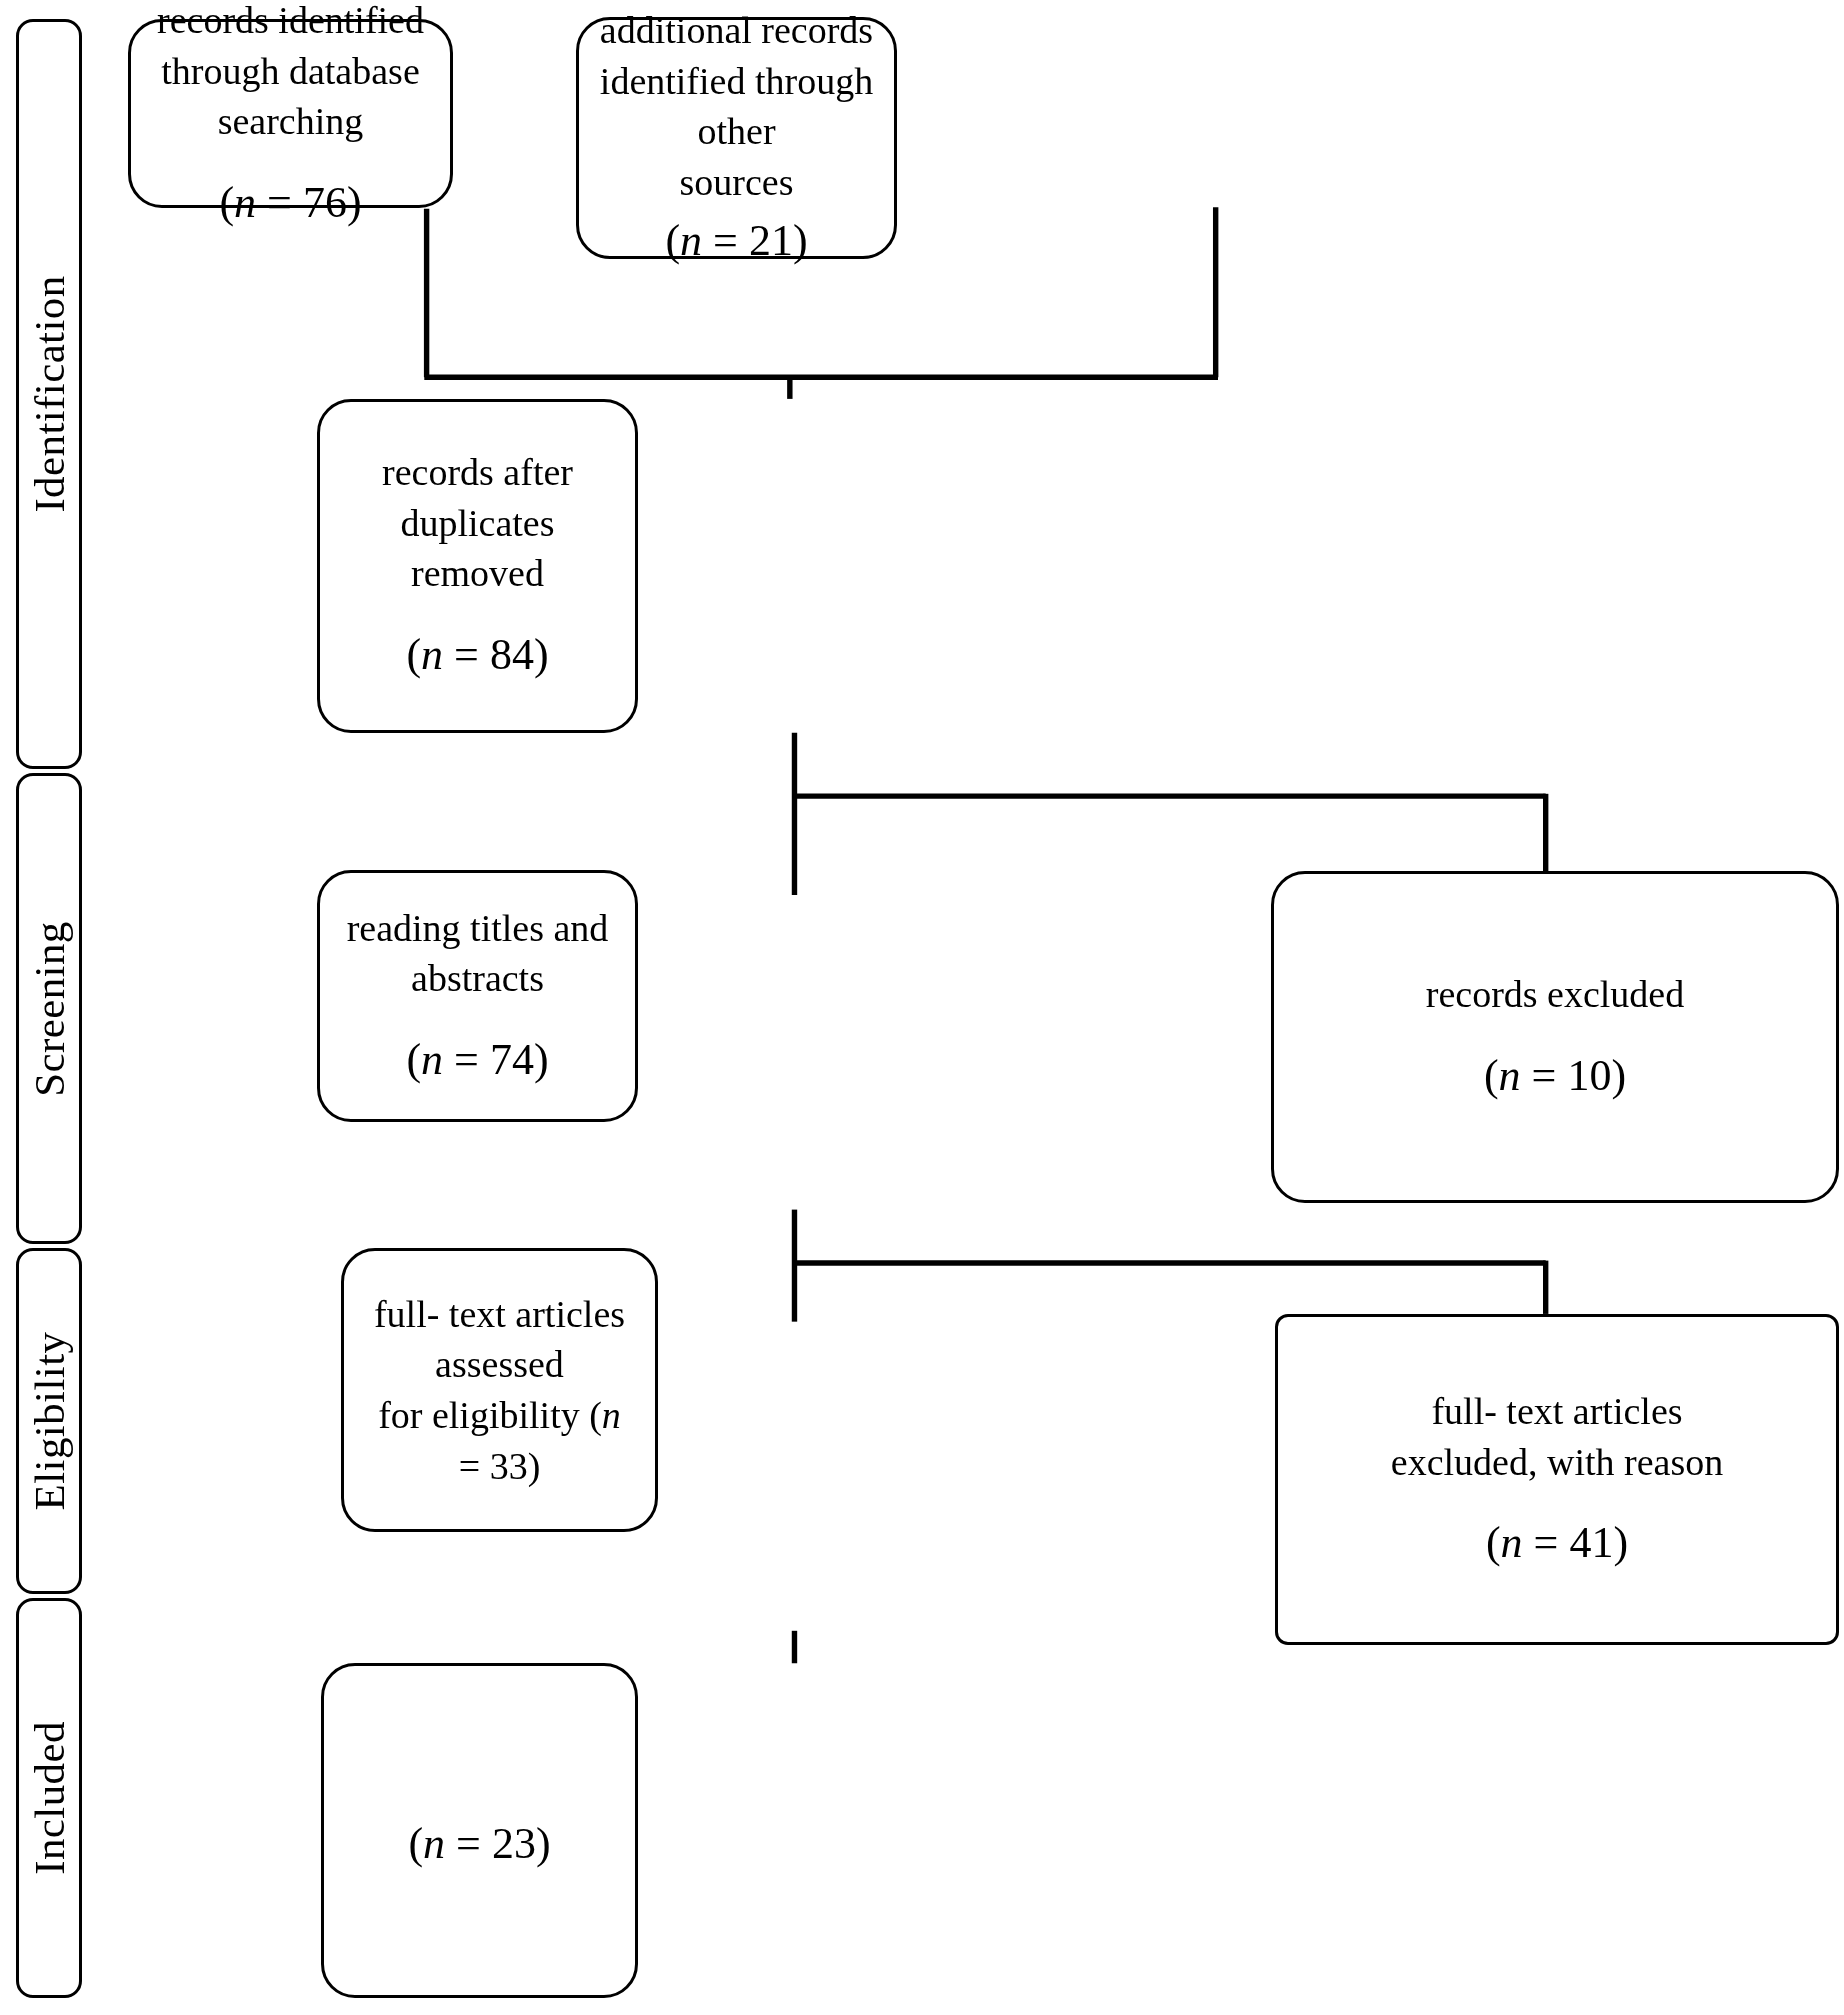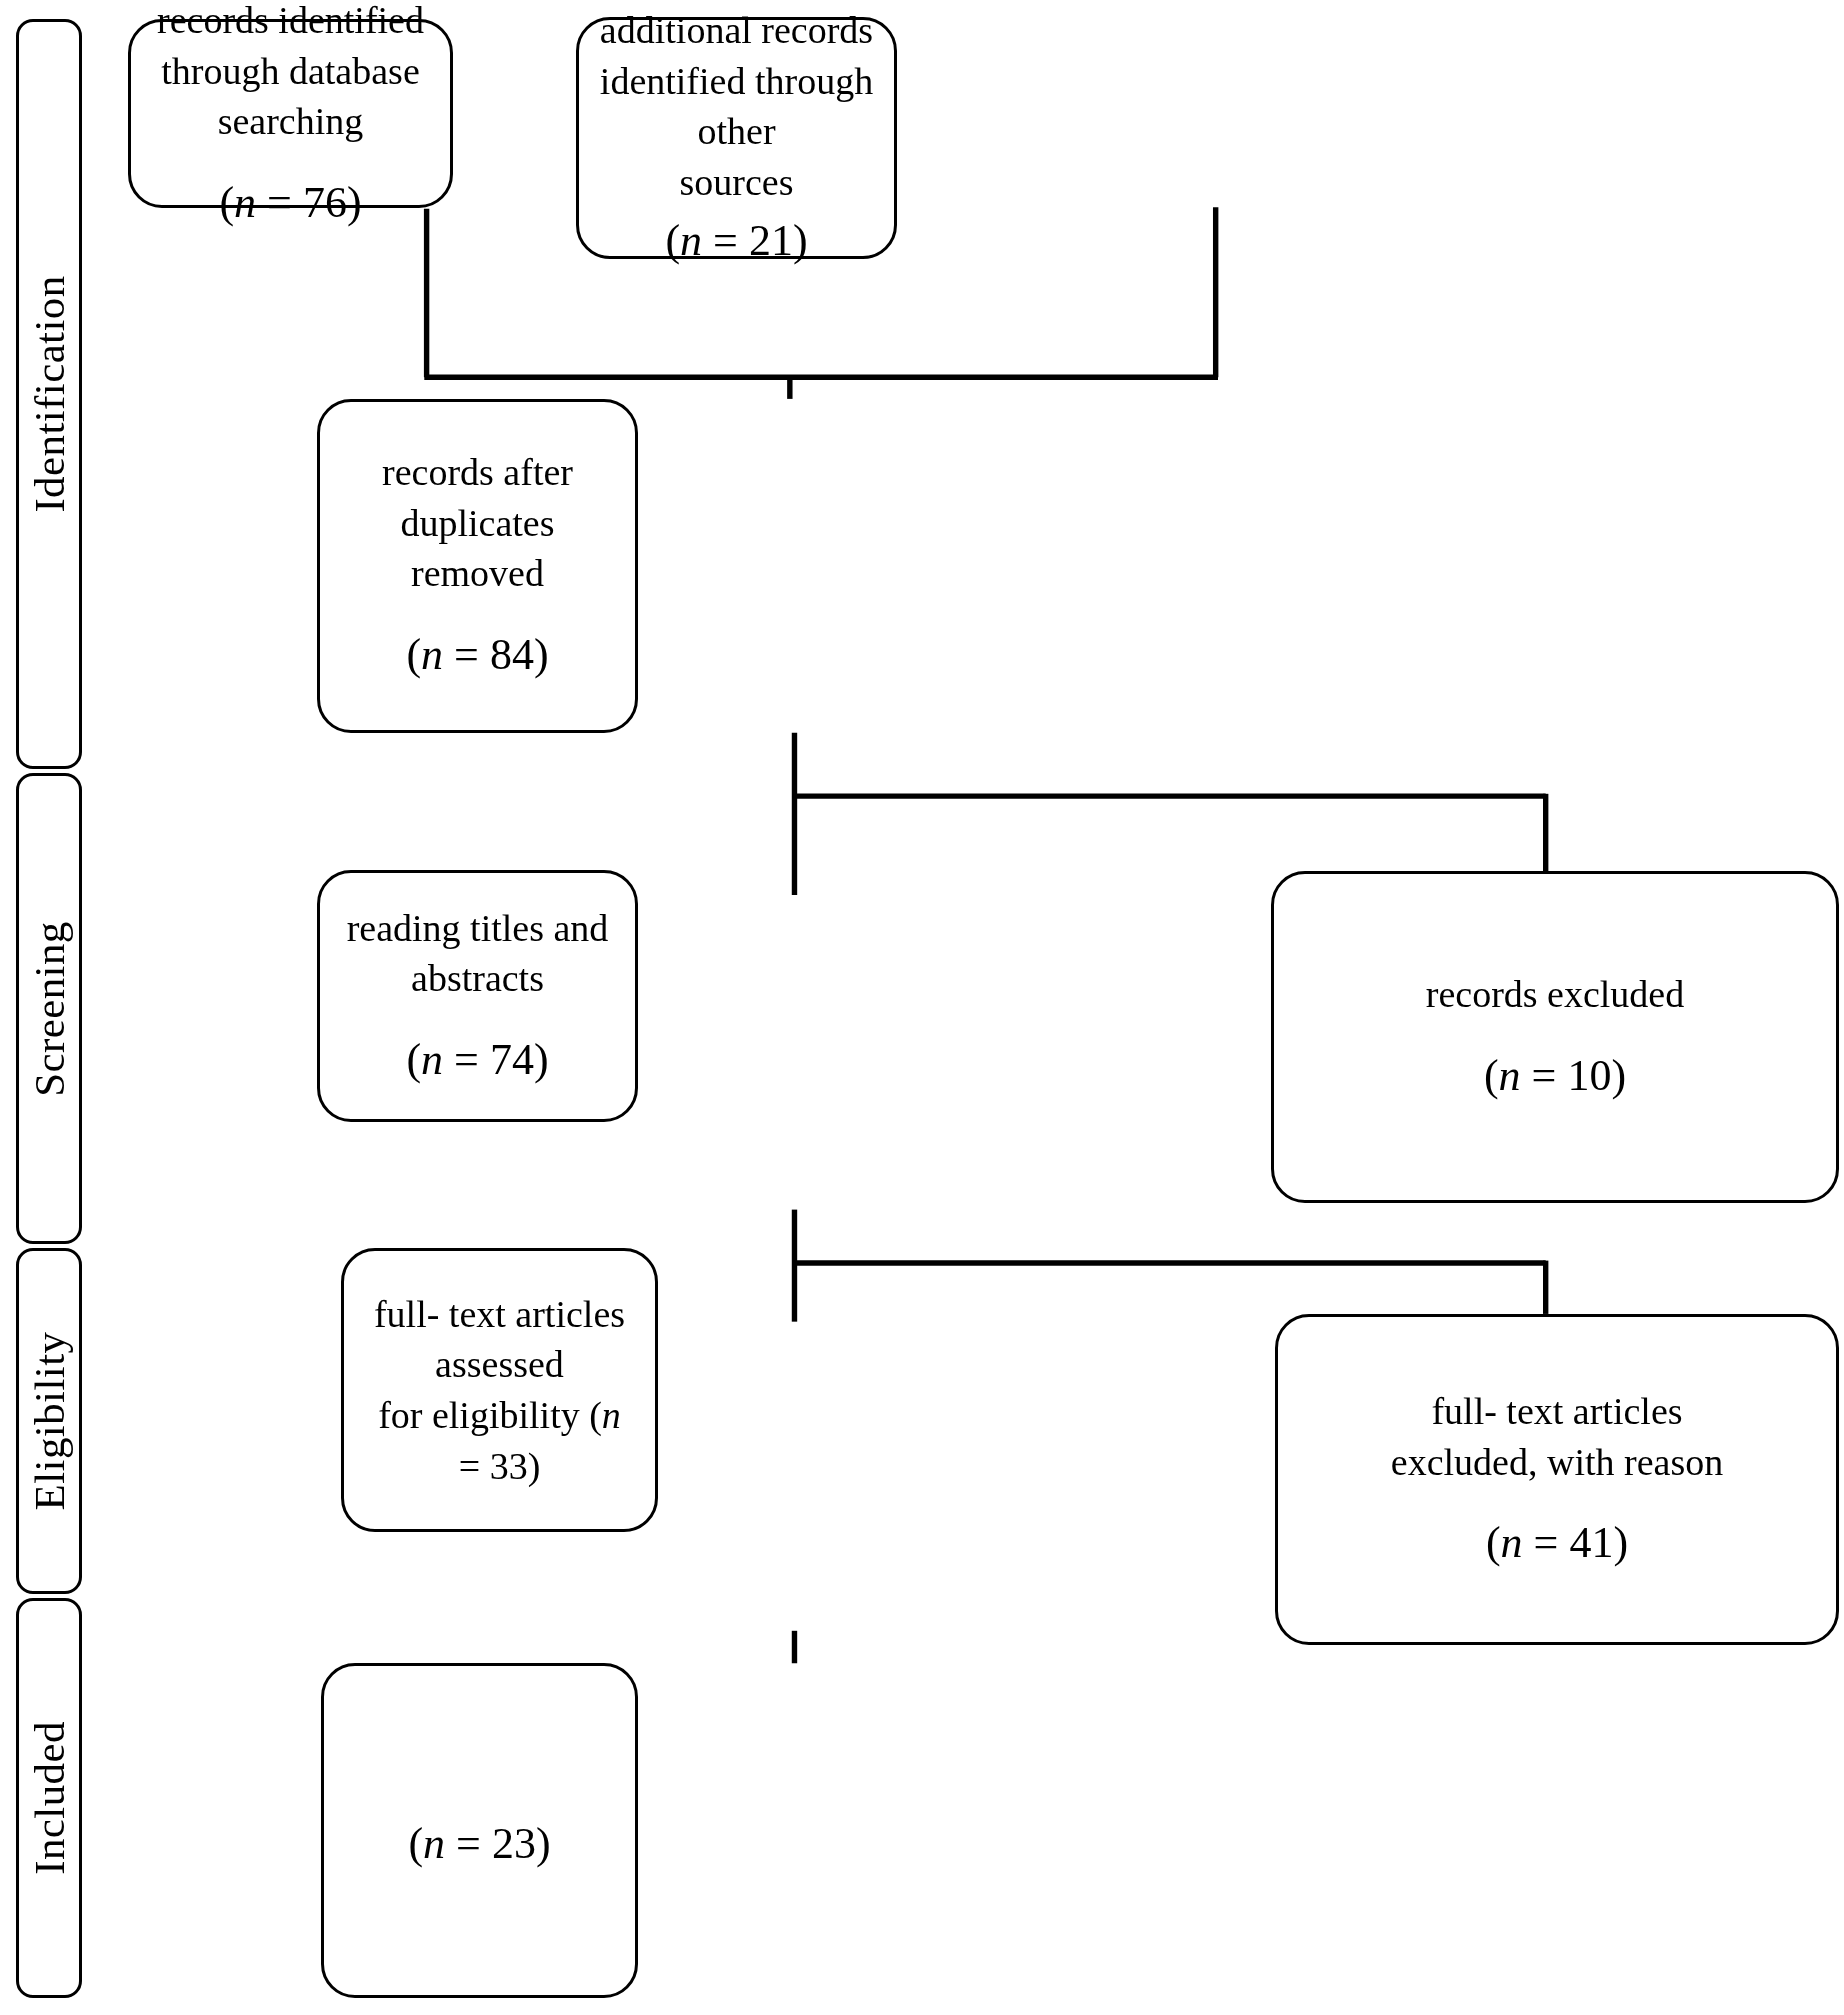--- a/index.html
+++ b/index.html
@@ -159,21 +159,21 @@
     </div>
   </div>
 
   <div class="node-box" style="left:321px; top:1248px; width:317px; height:284px;margin-left:20px;">
     <div>
       <div class="node-text">full- text articles assessed</div>
       <div class="node-text" style="margin-top:0;"><span>for eligibility (</span><em>n</em><span> = </span><span>33</span><span>)</span></div>
     </div>
   </div>
 
-  <div class="node-box" style="left:1275px; top:1314px; width:564px; height:331px;">
+  <div class="node-box" style="left:1275px; top:1314px; width:564px; height:331px;border-radius:13px;">
     <div>
       <div class="node-text">full- text articles
 excluded, with reason</div>
       <div class="node-count">(<em>n</em><span> = </span><span>41</span>)</div>
     </div>
   </div>
 
   <div class="node-box" style="left:321px; top:1663px; width:317px; height:335px;">
     <div>
       <div class="node-count">(<em>n</em><span> = </span><span>23</span>)</div>

